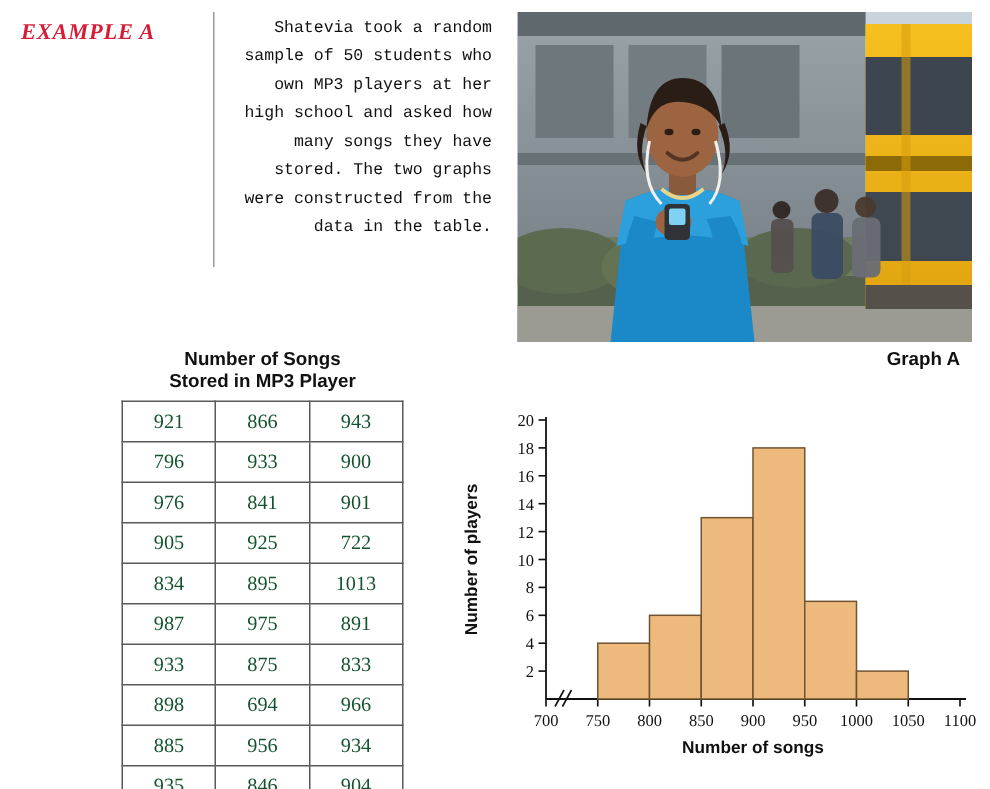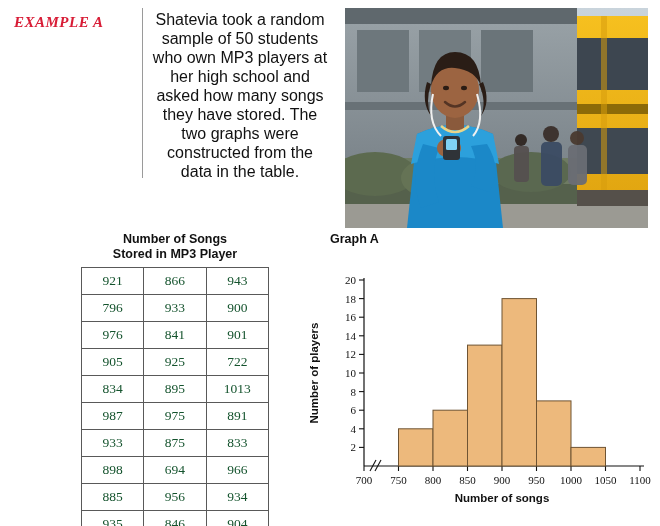--- a/index.html
+++ b/index.html
@@ -44,25 +44,25 @@
     height: 170px;
     background: #9a9a9a;
   }
 
   
   .prompt {
     position: absolute;
     left: 152px;
     top: 10px;
     width: 176px;
-    font-family: Liberation Sans, sans-serif;
-    font-size: 16px;
+    font-family: Liberation Mono, monospace;
+    font-size: 11px;
     line-height: 19px;
     color: #111111;
-    text-align: center;
+    text-align: right;
   }
 
   
   .photo {
     position: absolute;
     left: 345px;
     top: 8px;
     width: 303px;
     height: 220px;
     overflow: hidden;
@@ -102,21 +102,21 @@
     vertical-align: middle;
     color: #14532d;
   }
 
   
   .graph-title {
     position: absolute;
     left: 330px;
     top: 232px;
     width: 310px;
-    text-align: left;
+    text-align: right;
     font-family: "Liberation Sans", sans-serif;
     font-weight: bold;
     font-size: 12.5px;
     line-height: 15px;
     color: #111;
   }
   .graph-wrap {
     position: absolute;
     left: 300px;
     top: 266px;

